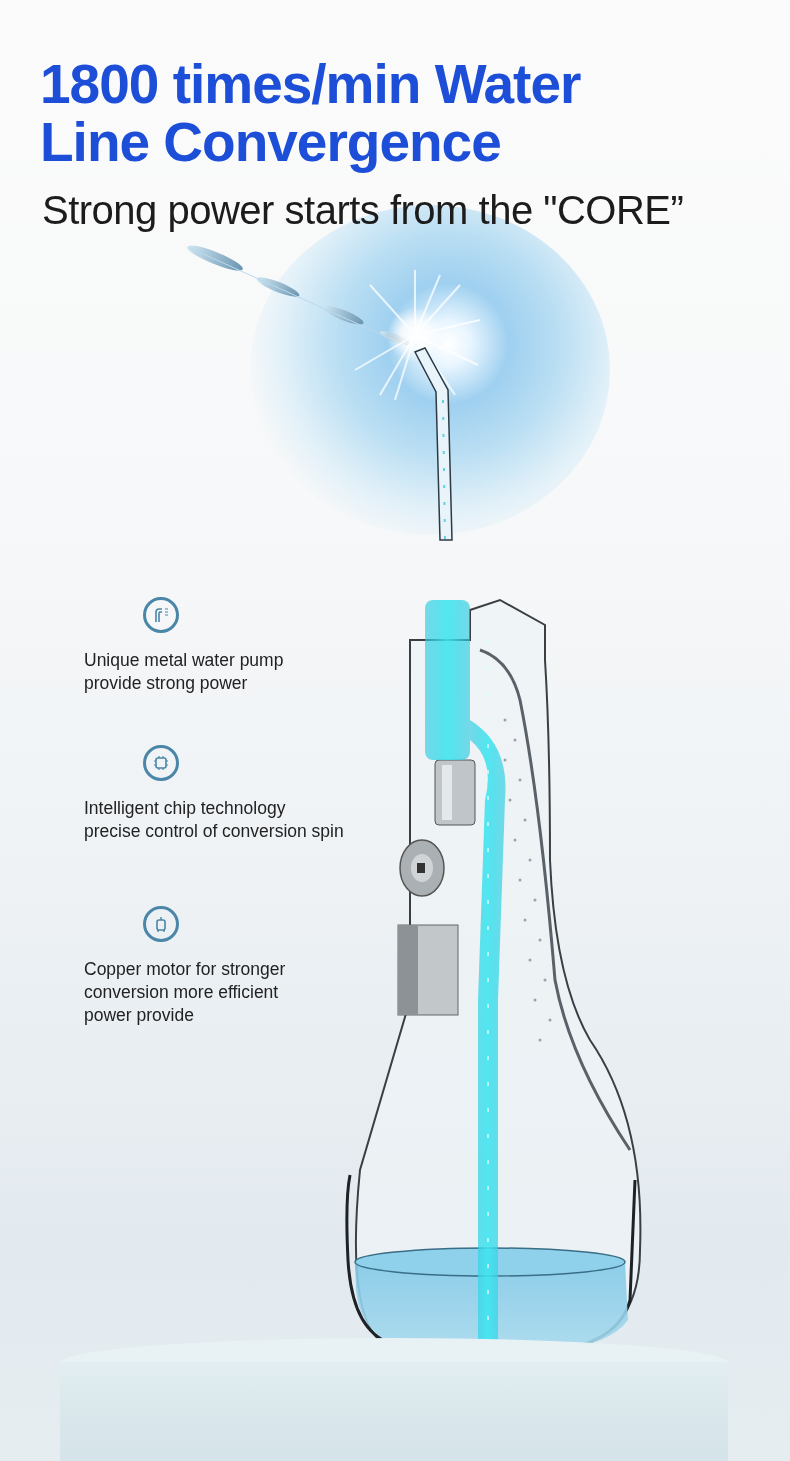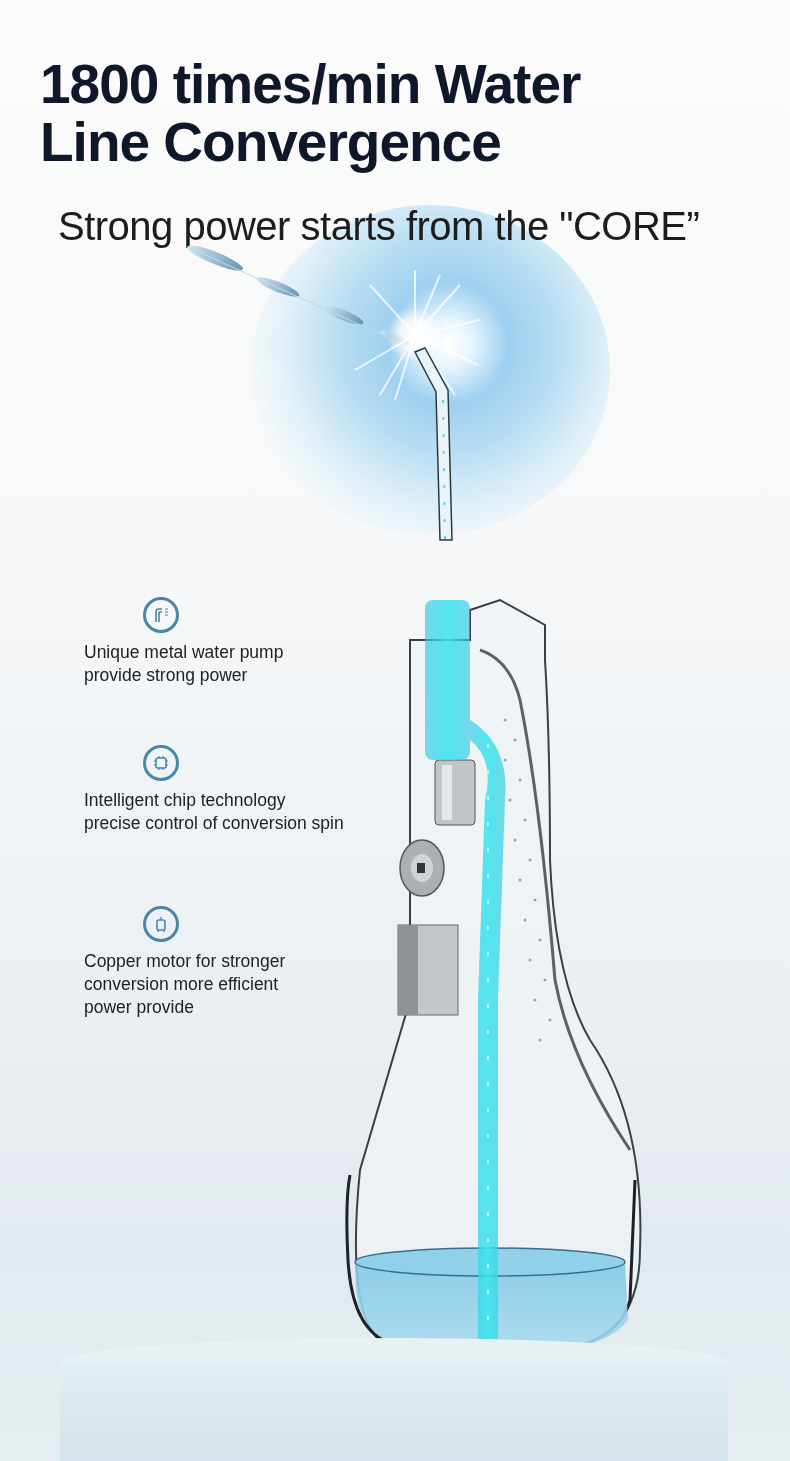--- a/index.html
+++ b/index.html
@@ -4,43 +4,43 @@
   <style>
     html, body { margin: 0; padding: 0; }
     body {
       width: 790px; height: 1461px; overflow: hidden; position: relative;
       background: linear-gradient(180deg, #fbfbfb 0%, #f7f8f9 35%, #eef2f5 60%, #e3eaef 85%, #e6edf1 100%);
       font-family: "Liberation Sans", sans-serif;
     }
     .headline {
       position: absolute; left: 40px; top: 55px;
       font-family: "Liberation Sans", sans-serif; font-weight: bold;
-      font-size: 55px; line-height: 58px; color: #0f172a;
+      font-size: 55px; line-height: 58px; color: #1d4ed8;
       letter-spacing: -1px; margin: 0;
     }
     .subtitle {
       position: absolute; left: 42px; top: 188px;
       font-family: "Liberation Sans", sans-serif; font-size: 40px;
-      color: #1c1c1c; letter-spacing: -0.5px; margin: 16px; white-space: nowrap;
+      color: #1c1c1c; letter-spacing: -0.5px; margin: 0; white-space: nowrap;
     }
     .glow {
       position: absolute; left: 250px; top: 205px; width: 360px; height: 330px;
       border-radius: 50%;
       background: radial-gradient(circle at 55% 42%, #ffffff 0%, #e9f6ff 8%, #9fd0f0 22%, #b9def3 40%, rgba(210,235,248,0.6) 60%, rgba(240,248,252,0) 75%);
     }
     .feature {
       position: absolute; left: 84px; width: 300px;
       font-size: 17.5px; line-height: 23px; color: #222;
     }
     .feature .icon {
       position: absolute; left: 59px; top: 0; width: 36px; height: 36px;
       border: 3px solid #4a86a8; border-radius: 50%; box-sizing: border-box;
       display: flex; align-items: center; justify-content: center;
     }
-    .feature .text { position: absolute; left: 0; top: 44px; white-space: pre-line; }
+    .feature .text { position: absolute; left: 0; top: 52px; white-space: pre-line; }
     .pedestal {
       position: absolute; left: 60px; top: 1362px; width: 668px; height: 99px;
       background: linear-gradient(180deg, #e2eef2 0%, #dbe8ec 40%, #d5e4ea 100%);
     }
     .pedestal-top {
       position: absolute; left: 60px; top: 1338px; width: 668px; height: 50px;
       border-radius: 50%; background: #e8f2f5;
     }
     svg.device { position: absolute; left: 0; top: 0; }
   </style>

